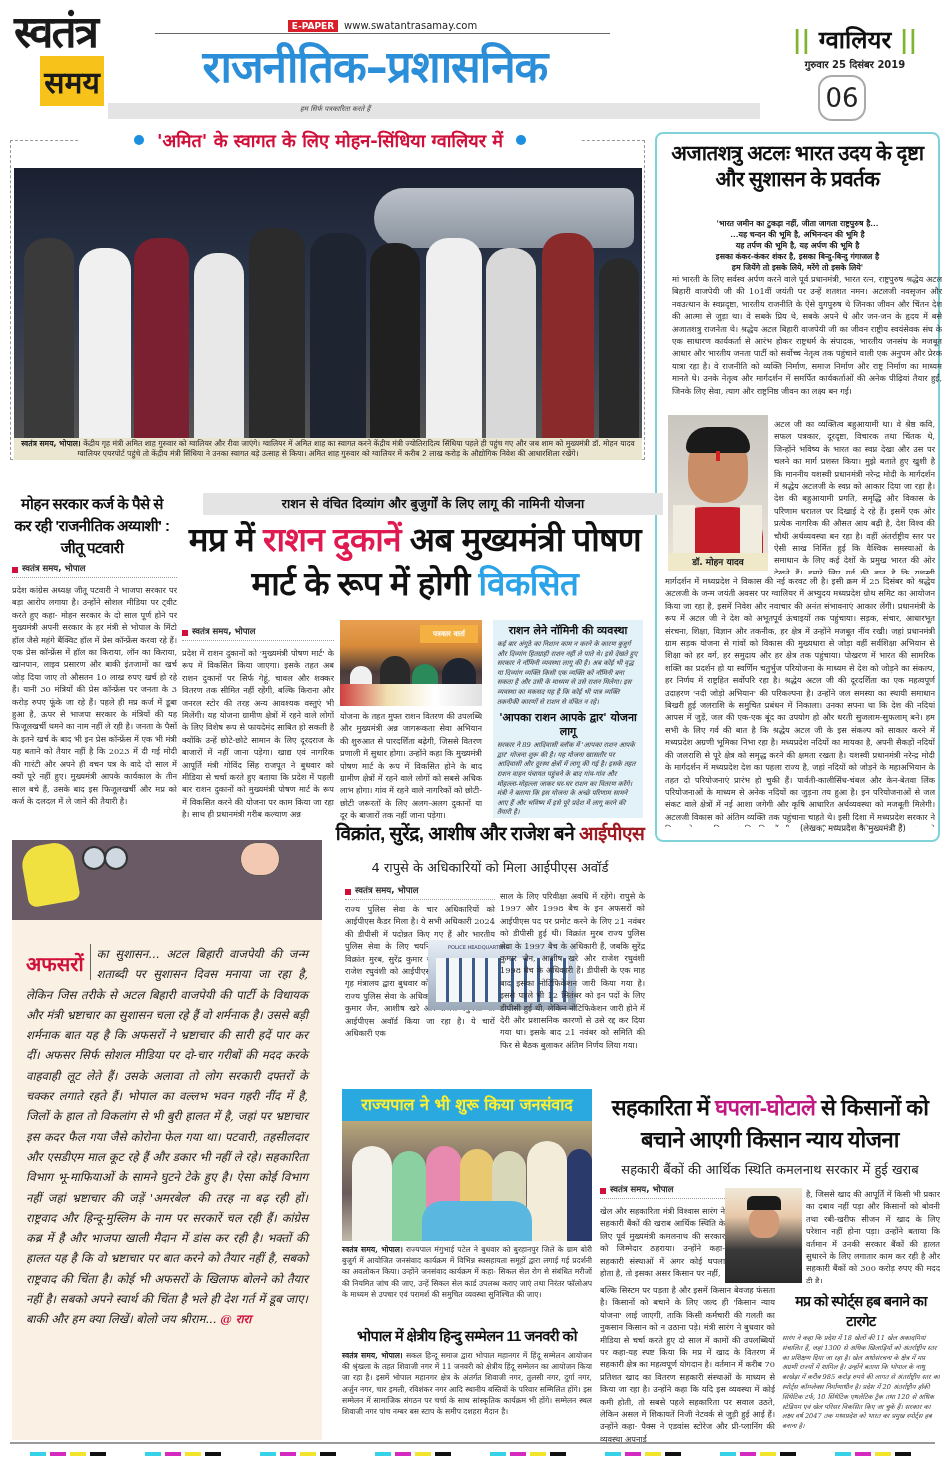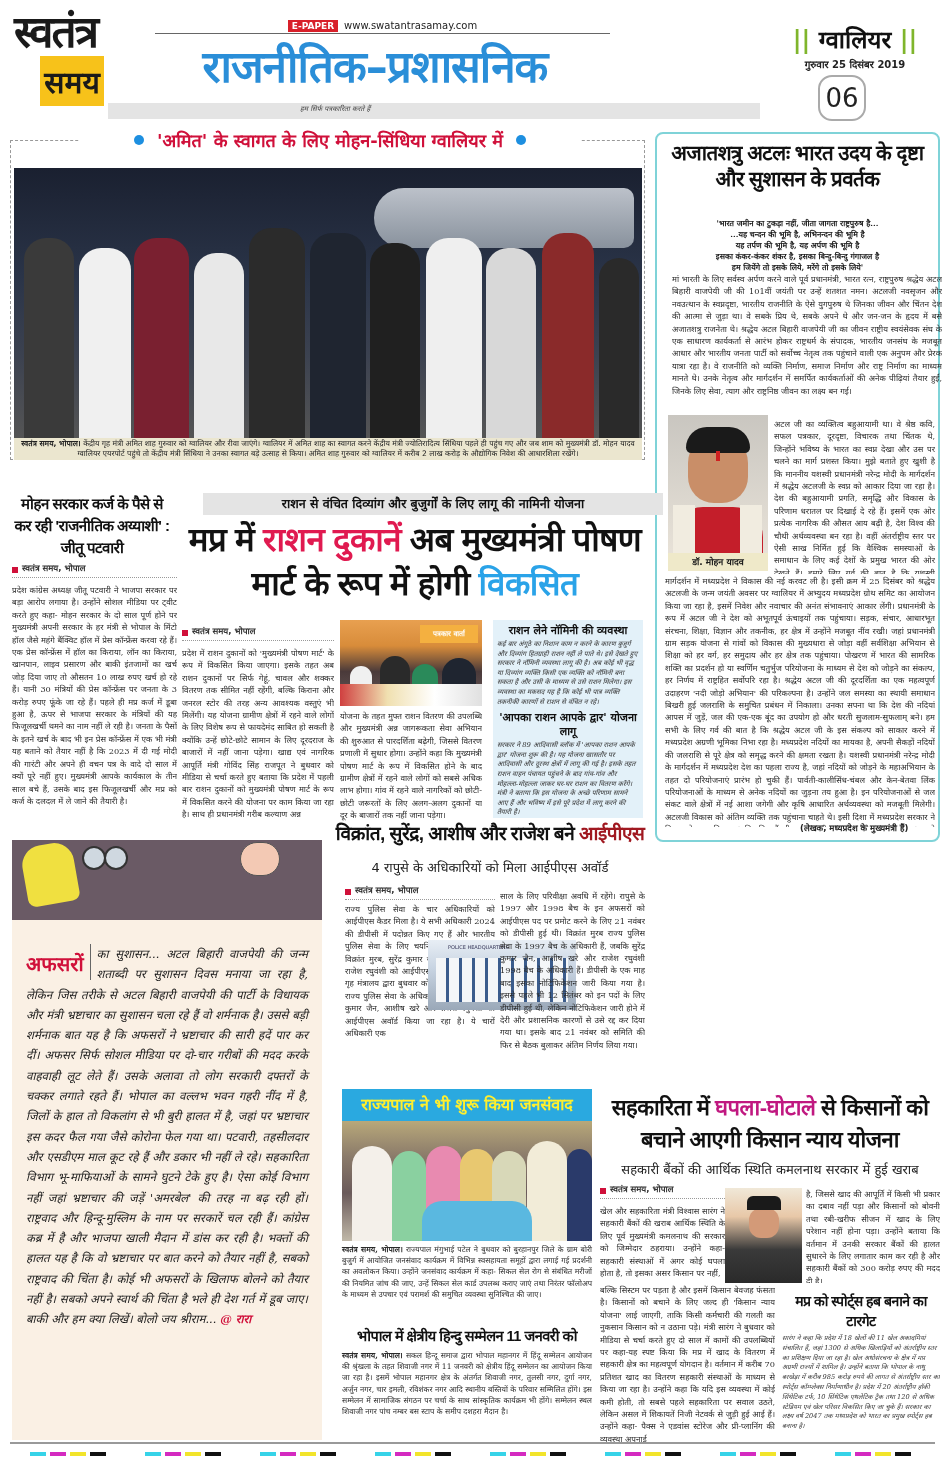--- a/index.html
+++ b/index.html
@@ -189,21 +189,21 @@
   <div class="shirt"></div>
     <div class="shawl"></div>
     <div class="shawl2"></div>
   <div class="face"></div>
     <div class="hair"></div>
     <div class="tilak"></div>
 </div>
 <div class="abs atal-photo-cap">डॉ. मोहन यादव</div>
 <div class="abs atal-body2 body-text" style="height:156px;overflow:hidden;">अटल जी का व्यक्तित्व बहुआयामी था। वे श्रेष्ठ कवि, सफल पत्रकार, दूरदृष्टा, विचारक तथा चिंतक थे, जिन्होंने भविष्य के भारत का स्वप्न देखा और उस पर चलने का मार्ग प्रशस्त किया। मुझे बताते हुए खुशी है कि माननीय यशस्वी प्रधानमंत्री नरेन्द्र मोदी के मार्गदर्शन में श्रद्धेय अटलजी के स्वप्न को आकार दिया जा रहा है। देश की बहुआयामी प्रगति, समृद्धि और विकास के परिणाम धरातल पर दिखाई दे रहे हैं। इसमें एक ओर प्रत्येक नागरिक की औसत आय बढ़ी है, देश विश्व की चौथी अर्थव्यवस्था बन रहा है। वहीं अंतर्राष्ट्रीय स्तर पर ऐसी साख निर्मित हुई कि वैश्विक समस्याओं के समाधान के लिए कई देशों के प्रमुख भारत की ओर देखते हैं। हमारे लिए गर्व की बात है कि यशस्वी प्रधानमंत्री के</div>
 <div class="abs atal-body3 body-text" style="height:252px;overflow:hidden;">मार्गदर्शन में मध्यप्रदेश ने विकास की नई करवट ली है। इसी क्रम में 25 दिसंबर को श्रद्धेय अटलजी के जन्म जयंती अवसर पर ग्वालियर में अभ्युदय मध्यप्रदेश ग्रोथ समिट का आयोजन किया जा रहा है, इसमें निवेश और नवाचार की अनंत संभावनाएं आकार लेंगी। प्रधानमंत्री के रूप में अटल जी ने देश को अभूतपूर्व ऊंचाइयों तक पहुंचाया। सड़क, संचार, आधारभूत संरचना, शिक्षा, विज्ञान और तकनीक, हर क्षेत्र में उन्होंने मजबूत नींव रखी। जहां प्रधानमंत्री ग्राम सड़क योजना से गांवों को विकास की मुख्यधारा से जोड़ा वहीं सर्वशिक्षा अभियान से शिक्षा को हर वर्ग, हर समुदाय और हर क्षेत्र तक पहुंचाया। पोखरण में भारत की सामरिक शक्ति का प्रदर्शन हो या स्वर्णिम चतुर्भुज परियोजना के माध्यम से देश को जोड़ने का संकल्प, हर निर्णय में राष्ट्रहित सर्वोपरि रहा है। श्रद्धेय अटल जी की दूरदर्शिता का एक महत्वपूर्ण उदाहरण 'नदी जोड़ो अभियान' की परिकल्पना है। उन्होंने जल समस्या का स्थायी समाधान बिखरी हुई जलराशि के समुचित प्रबंधन में निकाला। उनका सपना था कि देश की नदियां आपस में जुड़ें, जल की एक-एक बूंद का उपयोग हो और धरती सुजलाम-सुफलाम् बने। हम सभी के लिए गर्व की बात है कि श्रद्धेय अटल जी के इस संकल्प को साकार करने में मध्यप्रदेश अग्रणी भूमिका निभा रहा है। मध्यप्रदेश नदियों का मायका है, अपनी सैकड़ों नदियों की जलराशि से पूरे क्षेत्र को समृद्ध करने की क्षमता रखता है। यशस्वी प्रधानमंत्री नरेन्द्र मोदी के मार्गदर्शन में मध्यप्रदेश देश का पहला राज्य है, जहां नदियों को जोड़ने के महाअभियान के तहत दो परियोजनाएं प्रारंभ हो चुकी हैं। पार्वती-कालीसिंध-चंबल और केन-बेतवा लिंक परियोजनाओं के माध्यम से अनेक नदियों का जुड़ना तय हुआ है। इन परियोजनाओं से जल संकट वाले क्षेत्रों में नई आशा जगेगी और कृषि आधारित अर्थव्यवस्था को मजबूती मिलेगी। अटलजी विकास को अंतिम व्यक्ति तक पहुंचाना चाहते थे। इसी दिशा में मध्यप्रदेश सरकार ने विकास के नए प्रतिमान स्थापित किए हैं। रीजनल इंडस्ट्री कॉन्क्लेव जैसे नवाचारों के माध्यम से उद्योगों को छोटे शहरों और अंचलों तक पहुंचाया गया है। इससे पलायन रुकने के साथ स्थानीय युवाओं को रोजगार मिल रहा है। अटलजी के शासनकाल में शुरू हुई दिल्ली मेट्रो आज विश्वस्तरीय अधोसंरचना के रूप में स्थापित हो गई है। मुझे यह बताते हुए प्रसन्नता है कि अब हमारा भोपाल भी मेट्रो वाली राजधानी बन गया है। सुशासन के प्रवर्तक अटलजी के लिए सुशासन का अर्थ सुलभ, पारदर्शी और संवेदनशील व्यवस्था से है। उन्होंने स्थिरता और सुशासन का स्वरूप प्रदान किया। प्रधानमंत्री नरेन्द्र मोदी जी के नेतृत्व में सुशासन का वही मंत्र देशभर में लागू हो रहा है। सैचुरेशन की नीति, शत-प्रतिशत लाभार्थियों तक योजनाओं की पहुंच और डिजिटल माध्यमों से सेवाओं की सरलता यह सब उसी विचार का विस्तार है। अटल जी की 101वीं जयंती पर हम यह संकल्प लें कि उनके विचारों को अपने आचरण और नीतियों में उतारें। व्यक्ति निर्माण से लेकर राष्ट्र निर्माण तक की उनकी यात्रा हमें सिखाती है कि सच्चा नेतृत्व वही है, जो आने वाली पीढ़ियों के लिए मार्ग प्रशस्त करे। मध्यप्रदेश, प्रधानमंत्री नरेन्द्र मोदी जी के नेतृत्व और अटल जी की प्रेरणा के साथ, समृद्धि, विकास और खुशहाली का नया अध्याय रचने के लिए प्रतिबद्ध है। श्रद्धेय अटल बिहारी वाजपेयी जी का जीवन हम सभी के लिए प्रकाश स्तम्भ है। उनका चिंतन, विचार और सपना नये विकसित भारत निर्माण के लिए सदैव प्रेरक रहेगा। मैं प्रदेश की साढ़े आठ करोड़ जनता से आह्वान करता हूं कि आइए, हम सब मिलकर श्रद्धेय अटलजी के स्वप्न अनुरूप सशक्त, समृद्ध और आत्मनिर्भर भारत के निर्माण में सहभागी बनें।</div>
-<div class="abs" style="left:800px;top:822px;font-size:8.5px;font-weight:bold;color:#222;">(लेखक, मध्यप्रदेश के मुख्यमंत्री हैं)</div>
+<div class="abs" style="left:800px;top:822px;font-size:8.5px;font-weight:normal;color:#222;">(लेखक, मध्यप्रदेश के मुख्यमंत्री हैं)</div>
 
 <div class="abs jitu-head headline">मोहन सरकार कर्ज के पैसे से कर रही 'राजनीतिक अय्याशी' : जीतू पटवारी</div>
 <div class="abs" style="left:12px;top:562px;width:165px;">
   <div class="byline">
       <span class="sq"></span>
       <span>स्वतंत्र समय, भोपाल</span>
     </div>
   <div class="body-text" style="height:240px;overflow:hidden;">प्रदेश कांग्रेस अध्यक्ष जीतू पटवारी ने भाजपा सरकार पर बड़ा आरोप लगाया है। उन्होंने सोशल मीडिया पर ट्वीट करते हुए कहा- मोहन सरकार के दो साल पूर्ण होने पर मुख्यमंत्री अपनी सरकार के हर मंत्री से भोपाल के मिंटो हॉल जैसे महंगे बैंक्विट हॉल में प्रेस कॉन्फ्रेंस करवा रहे हैं। एक प्रेस कॉन्फ्रेंस में हॉल का किराया, लॉन का किराया, खानपान, लाइव प्रसारण और बाकी इंतजामों का खर्च जोड़ दिया जाए तो औसतन 10 लाख रुपए खर्च हो रहे हैं। यानी 30 मंत्रियों की प्रेस कॉन्फ्रेंस पर जनता के 3 करोड़ रुपए फूंके जा रहे हैं। पहले ही मप्र कर्ज में डूबा हुआ है, ऊपर से भाजपा सरकार के मंत्रियों की यह फिजूलखर्ची थमने का नाम नहीं ले रही है। जनता के पैसों के इतने खर्च के बाद भी इन प्रेस कॉन्फ्रेंस में एक भी मंत्री यह बताने को तैयार नहीं है कि 2023 में दी गई मोदी की गारंटी और अपने ही वचन पत्र के वादे दो साल में क्यों पूरे नहीं हुए। मुख्यमंत्री आपके कार्यकाल के तीन साल बचे हैं, उसके बाद इस फिजूलखर्ची और मप्र को कर्ज के दलदल में ले जाने की तैयारी है।</div>
 </div>
 

